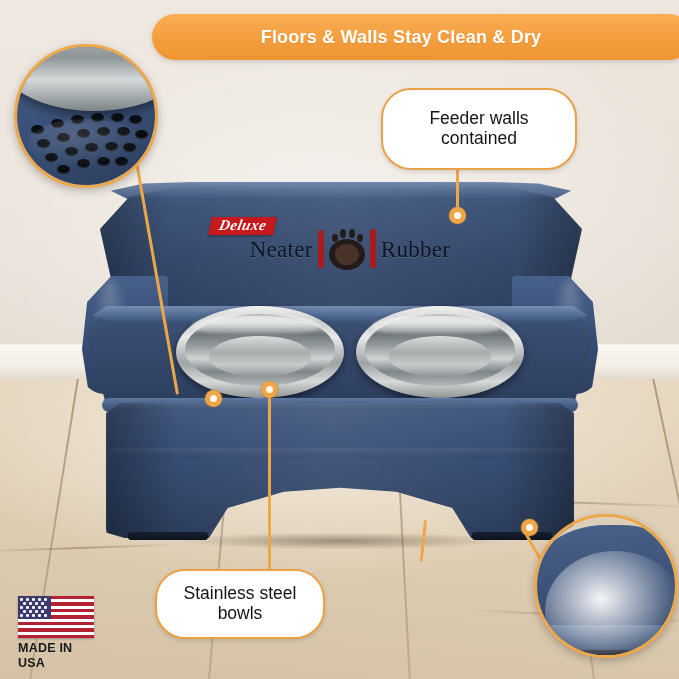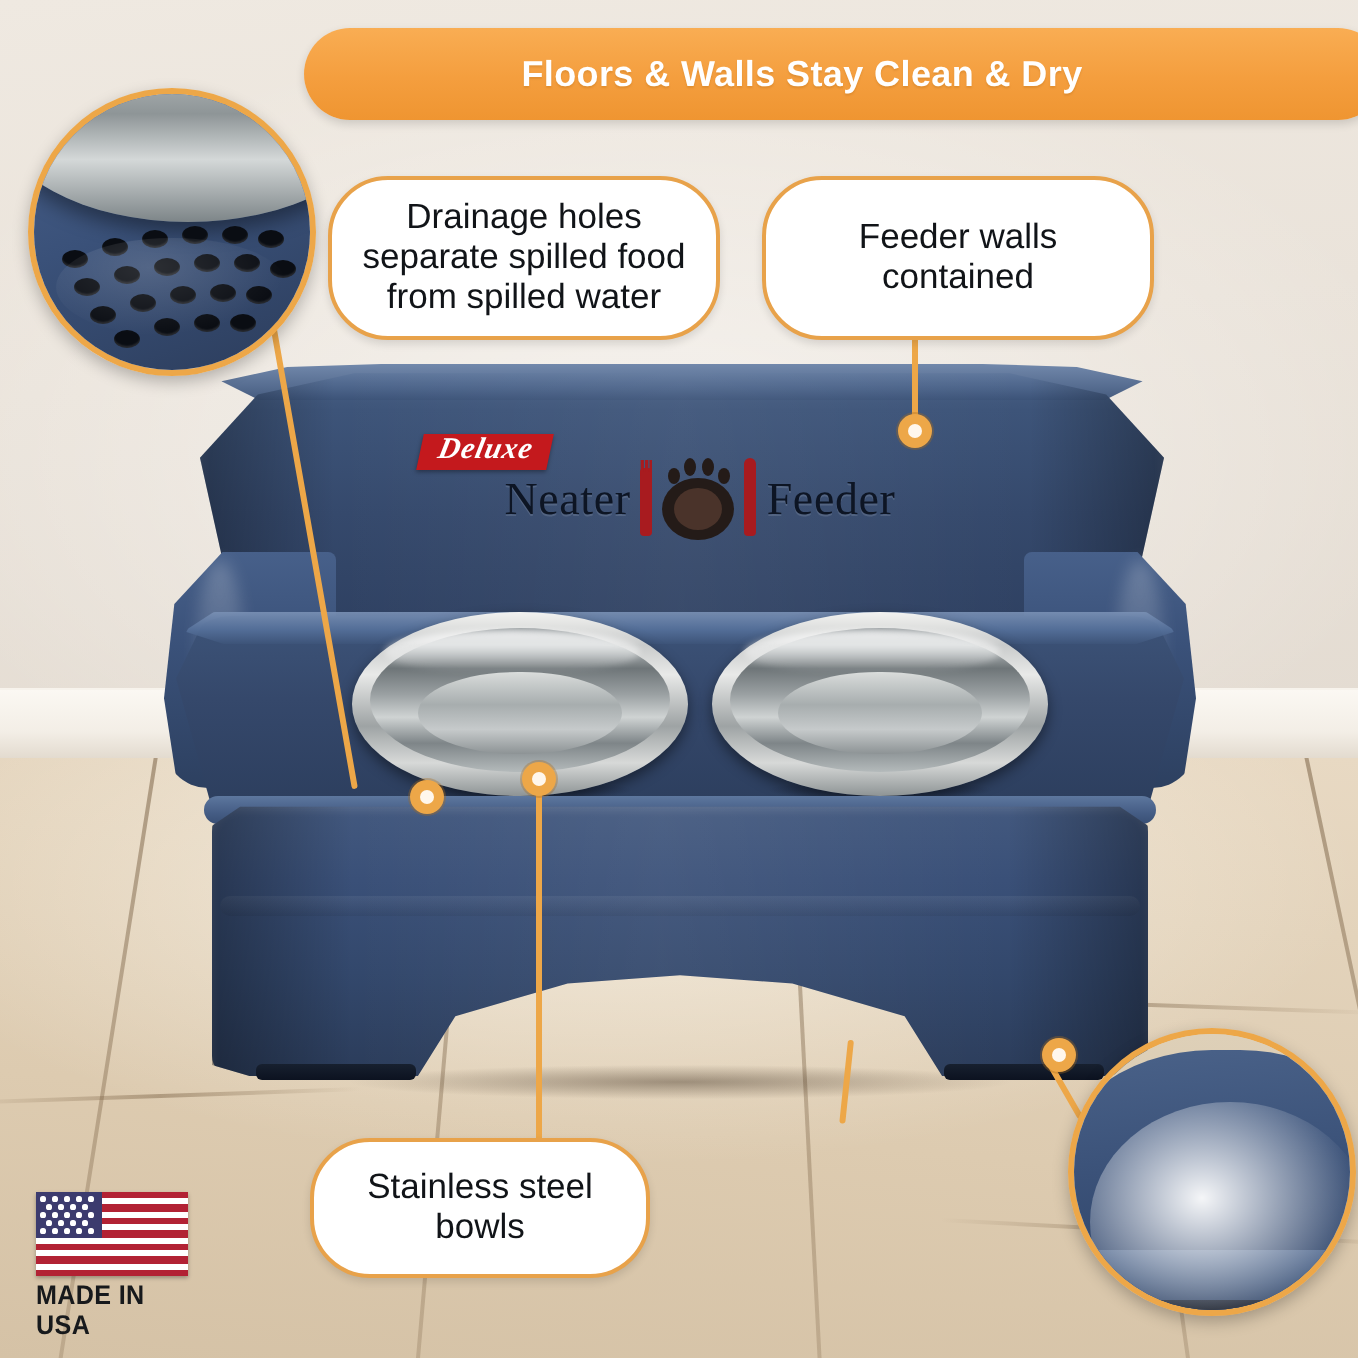--- a/index.html
+++ b/index.html
@@ -336,21 +336,21 @@
         <span class="fork"></span>
         <span class="paw">
           <b style="left:0px;top:6px;width:6px;height:8px;"></b>
           <b style="left:8px;top:1px;width:6px;height:9px;"></b>
           <b style="left:17px;top:1px;width:6px;height:9px;"></b>
           <b style="left:25px;top:6px;width:6px;height:8px;"></b>
         </span>
         <span class="dish"></span>
         <span class="knife"></span>
       </span>
-      <span class="logo-word">Feeder</span>
+      <span class="logo-word">Rubber</span>
     </div>
     <div class="deluxe">Deluxe</div>
 
     <div class="tray"></div>
     <div class="tray-lip"></div>
 
     <div class="bowl bowl-l">
       <div class="bowl-shadow"></div>
       <div class="bowl-rim"></div>
       <div class="bowl-inner"></div>
@@ -416,27 +416,20 @@
     <div class="in-corner"></div>
     <div class="in-ledge"></div>
     <div class="in-foot"></div>
     <div class="in-glow"></div>
   </div>
 
   <div id="banner">
     <span>Floors &amp; Walls Stay Clean &amp; Dry</span>
   </div>
 
-  <div class="callout" id="c-drain">
-    <div>
-      <span>Drainage holes</span>
-      <span>separate spilled food</span>
-      <span>from spilled water</span>
-    </div>
-  </div>
 
   <div class="callout" id="c-walls">
     <div>
       <span>Feeder walls</span>
       <span>contained</span>
     </div>
   </div>
 
   <div class="callout" id="c-bowls">
     <div>

